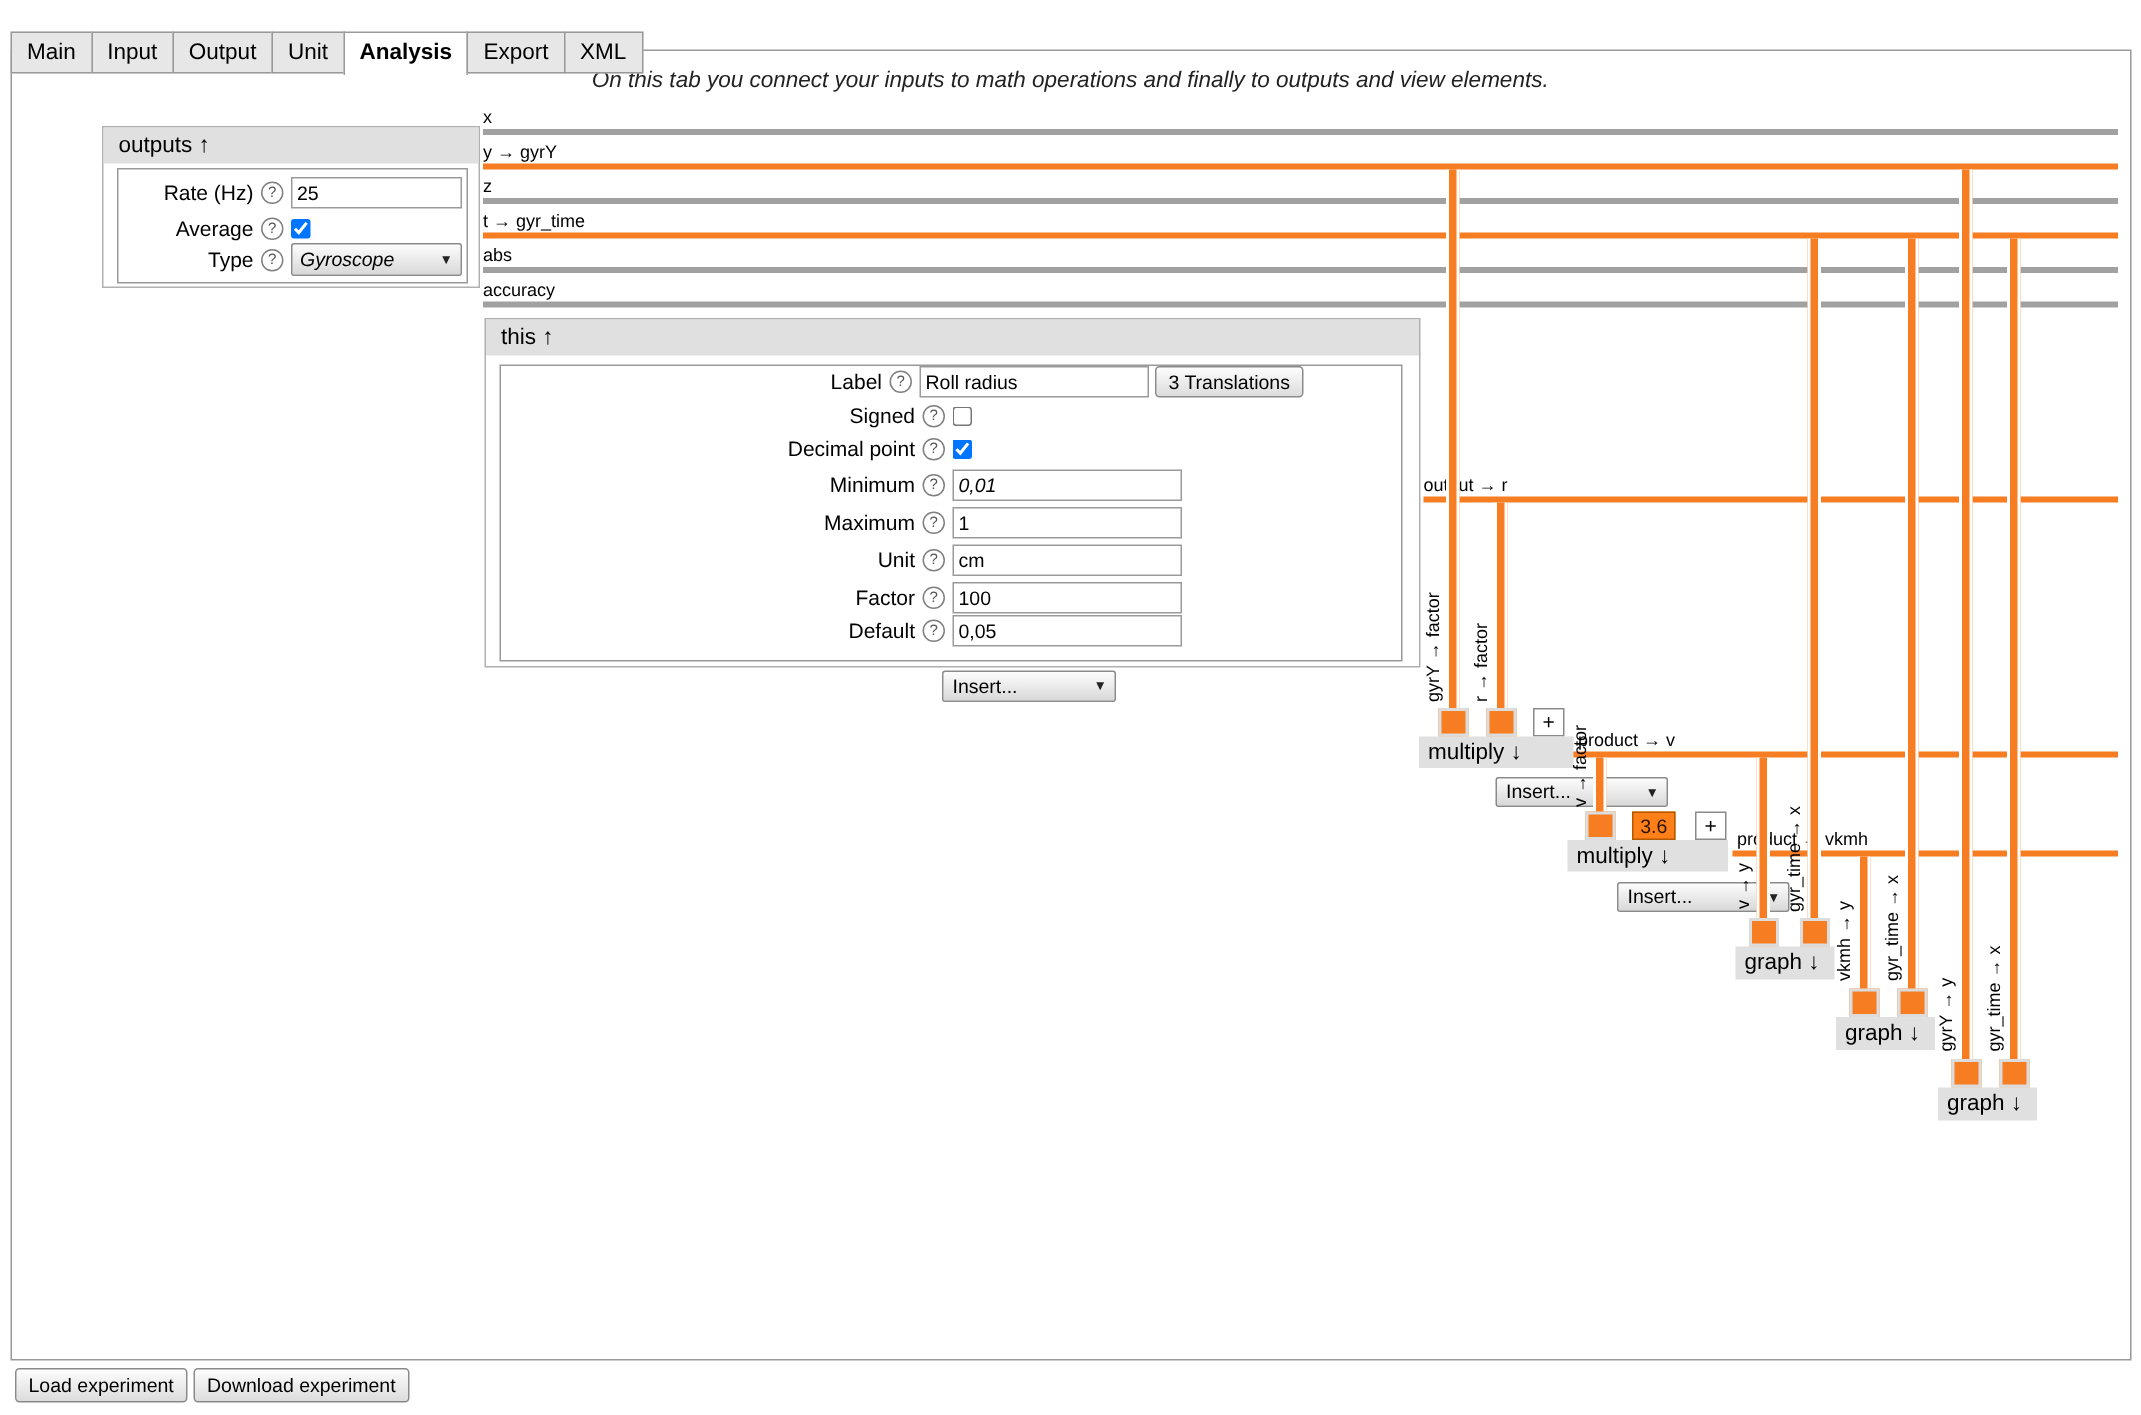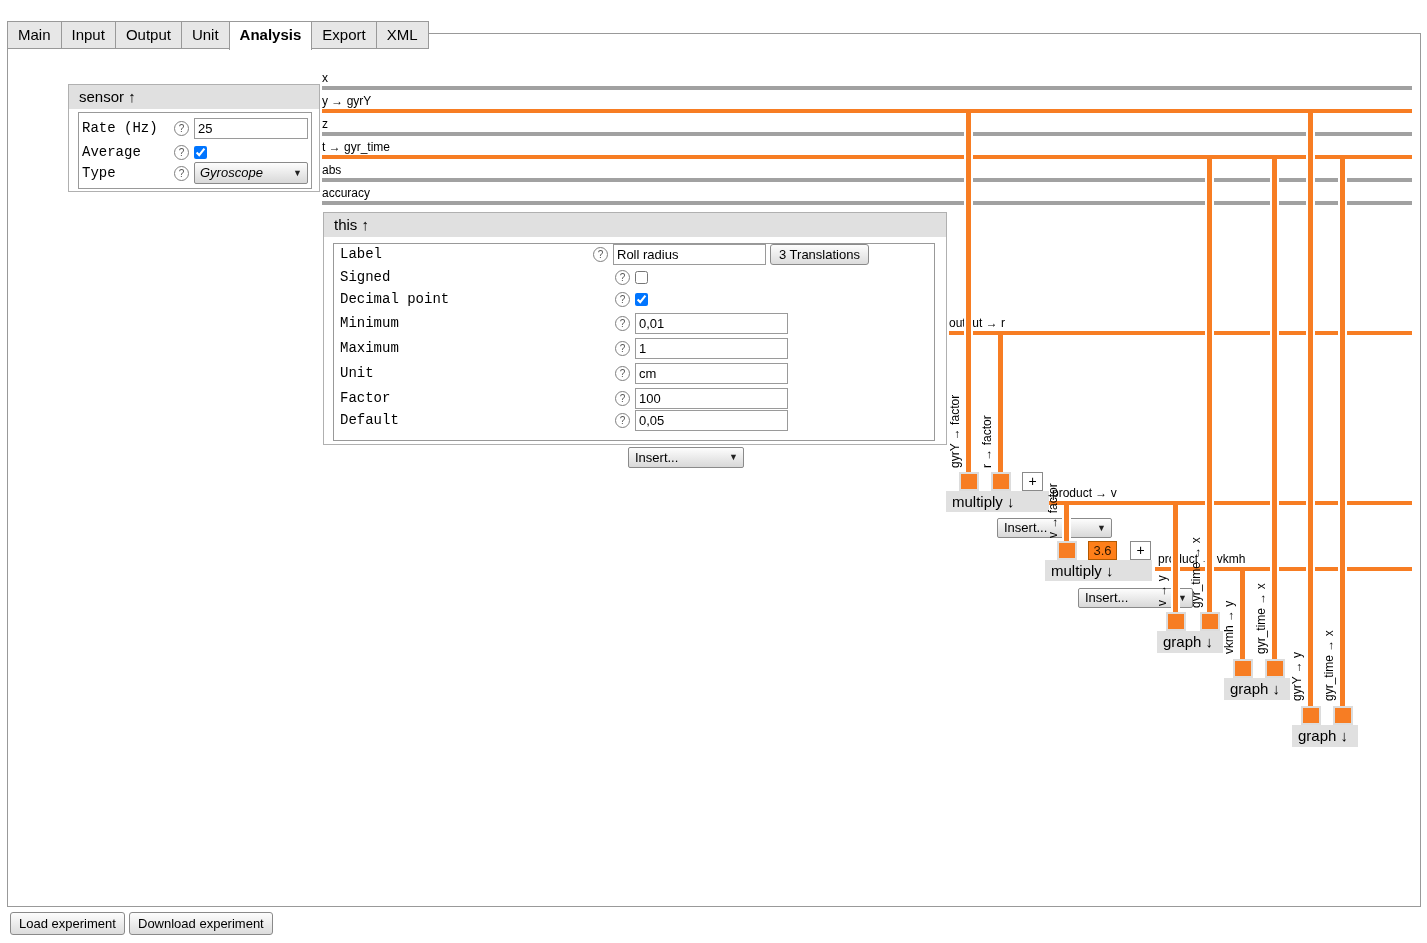--- a/index.html
+++ b/index.html
@@ -18,21 +18,21 @@
              border:1px solid #999; background:#fff; }
   .desc { position:absolute; left:7px; top:45px; width:1413px; text-align:center;
           font-style:italic; font-size:15px; color:#222; z-index:1; }
 
   
   .panel { position:absolute; border:1px solid #b0b0b0; background:#fff; z-index:1; }
   .panel-head { background:#e0e0e0; height:24px; line-height:24px; padding-left:10px;
                 font-size:15px; cursor:pointer; }
   .panel-body { position:absolute; border:1px solid #999; background:#fff; }
   .frow { position:absolute; display:flex; align-items:center; gap:5px; }
-  .flabel { flex:1; font-size:14px; white-space:nowrap;font-family:Liberation Mono, monospace; }
+  .flabel { flex:1; text-align:right; font-size:14px; white-space:nowrap; }
   .qicon { display:inline-flex; width:13px; height:13px; min-width:13px; border:1px solid #808080;
            border-radius:50%; font-size:10px; color:#555; align-items:center; justify-content:center; }
   .tfield { border:1px solid #9a9a9a; font-size:13px; height:17px; padding:1px 3px;
             font-family:"Liberation Sans", sans-serif; }
   .valcol { display:flex; align-items:center; gap:4px; }
   .btn3d { background:linear-gradient(#fdfdfd,#dcdcdc); border:1px solid #8a8a8a; border-radius:3px;
            font-size:13px; height:21px; padding:0 8px; font-family:"Liberation Sans", sans-serif; cursor:pointer; }
   .fakesel { position:relative; background:linear-gradient(#fdfdfd,#d8d8d8); border:1px solid #8a8a8a;
              border-radius:2px; font-size:13px; height:20px; line-height:20px; padding:0 18px 0 5px; cursor:pointer; }
   .fakesel .caret { position:absolute; right:5px; top:0; font-size:9px; line-height:20px; color:#222; }
@@ -77,23 +77,24 @@
   <div class="tabbar">
     <div class="tab">Main</div>
     <div class="tab">Input</div>
     <div class="tab">Output</div>
     <div class="tab">Unit</div>
     <div class="tab active">Analysis</div>
     <div class="tab">Export</div>
     <div class="tab">XML</div>
   </div>
 
+  <div class="desc">On this tab you connect your inputs to math operations and finally to outputs and view elements.</div>
 
   <div class="panel" style="left:68px; top:84px; width:250px; height:106px;">
-    <div class="panel-head">sensor ↑</div>
+    <div class="panel-head">outputs ↑</div>
   </div>
   <div class="panel-body" style="left:78px; top:112px; width:232px; height:75px; z-index:1;"></div>
   <div class="frow" style="left:82px; top:117px; width:226px; height:22px; z-index:2;">
     <span class="flabel">Rate (Hz)</span>
     <span class="qicon">?</span>
     <span class="valcol" style="width:114px;">
       <input class="tfield" style="width: 106px;" value="25">
     </span>
   </div>
   <div class="frow" style="left:82px; top:144px; width:226px; height:16px; z-index:2;">
@@ -151,21 +152,21 @@
     <span class="flabel">Decimal point</span>
     <span class="qicon">?</span>
     <span class="valcol" style="width:250px;">
       <input type="checkbox" style="width: 13px; height: 13px; margin: 0px;" checked="">
     </span>
   </div>
   <div class="frow" style="left:340px; top:312px; width:545px; height:22px; z-index:2;">
     <span class="flabel">Minimum</span>
     <span class="qicon">?</span>
     <span class="valcol" style="width:250px;">
-      <input class="tfield" style="width: 145px;" value="0,01">
+      <input class="tfield" style="width: 145px; font-style: italic;" value="0,01">
     </span>
   </div>
   <div class="frow" style="left:340px; top:337px; width:545px; height:22px; z-index:2;">
     <span class="flabel">Maximum</span>
     <span class="qicon">?</span>
     <span class="valcol" style="width:250px;">
       <input class="tfield" style="width: 145px;" value="1">
     </span>
   </div>
   <div class="frow" style="left:340px; top:362px; width:545px; height:22px; z-index:2;">

